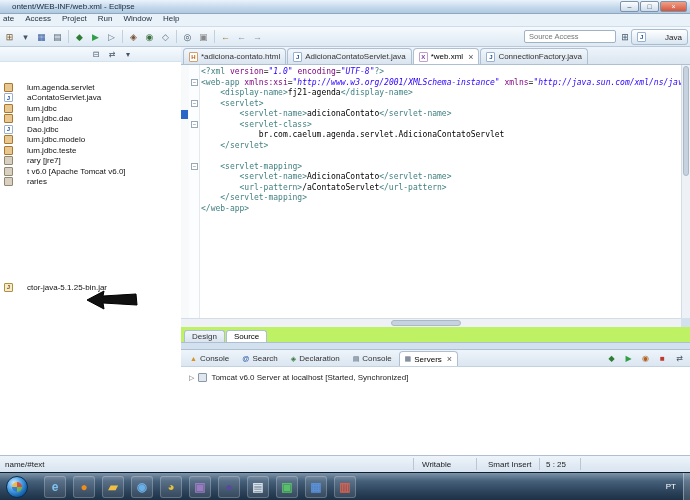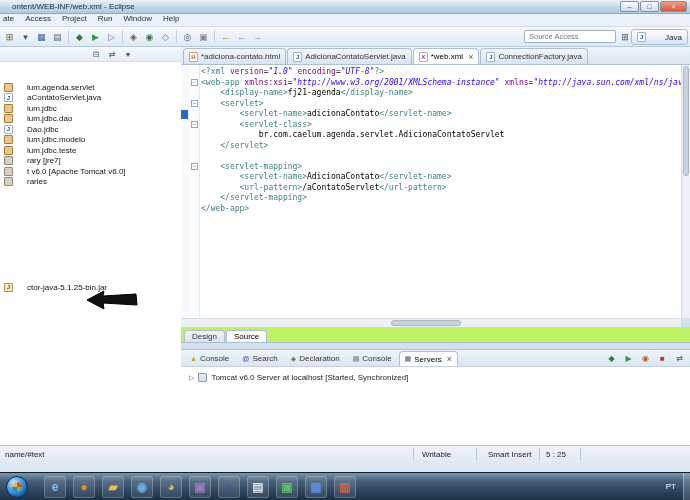--- a/index.html
+++ b/index.html
@@ -82,21 +82,21 @@
   .bp-tab{height:15px;display:flex;align-items:center;gap:3px;padding:0 5px;font-size:8px;margin-right:1px;color:#333;border:1px solid transparent;white-space:nowrap}
   .bp-tab.active{background:#fff;border:1px solid #aebfd2;border-bottom:none;border-radius:4px 4px 0 0;color:#000}
   .bp-ticon{font-size:7px}
   .bp-icons{position:absolute;right:4px;top:2px;display:flex;gap:4px}
   .bp-icon{width:13px;height:13px;display:flex;align-items:center;justify-content:center;font-size:8px}
   .server-row{display:flex;align-items:center;gap:4px;padding:6px 0 0 8px;font-size:8px}
   .tri{font-size:7px;color:#555}
   .server-icon{width:9px;height:9px;background:#dfe6ee;border:1px solid #8898a8;border-radius:1px}
 
   
-  .statusbar{position:absolute;left:0;bottom:28px;right:0;height:27px;background:linear-gradient(#eef4fa,#d8e4f0);border-top:1px solid #aebfd2;font-size:8px;color:#222}
+  .statusbar{position:absolute;left:0;bottom:28px;right:0;height:17px;background:linear-gradient(#eef4fa,#d8e4f0);border-top:1px solid #aebfd2;font-size:8px;color:#222}
   .sb-breadcrumb{position:absolute;left:5px;top:4px}
   .sb-writable{position:absolute;left:422px;top:4px}
   .sb-insert{position:absolute;left:488px;top:4px}
   .sb-pos{position:absolute;left:546px;top:4px}
   .sb-sep{position:absolute;top:2px;width:1px;height:12px;background:#b8c6d6}
 
   
   .taskbar{position:absolute;left:0;bottom:0;right:0;height:28px;background:linear-gradient(#7d94a9,#46607a 30%,#2b425a 70%,#1c3146);border-top:1px solid #0e1f30;display:flex;align-items:center}
   .start-orb{width:22px;height:22px;border-radius:50%;margin-left:6px;flex:none;background:radial-gradient(circle at 35% 30%,#d6ecff,#57a9e8 35%,#1565b0 70%,#063a6e);border:1px solid #0a2d50;position:relative}
   .orb-flag{position:absolute;left:5px;top:5px;width:10px;height:10px;border-radius:50%;background:conic-gradient(#e04030 0 90deg,#80b830 0 180deg,#2878d0 0 270deg,#f0b830 0 360deg);opacity:.85}

